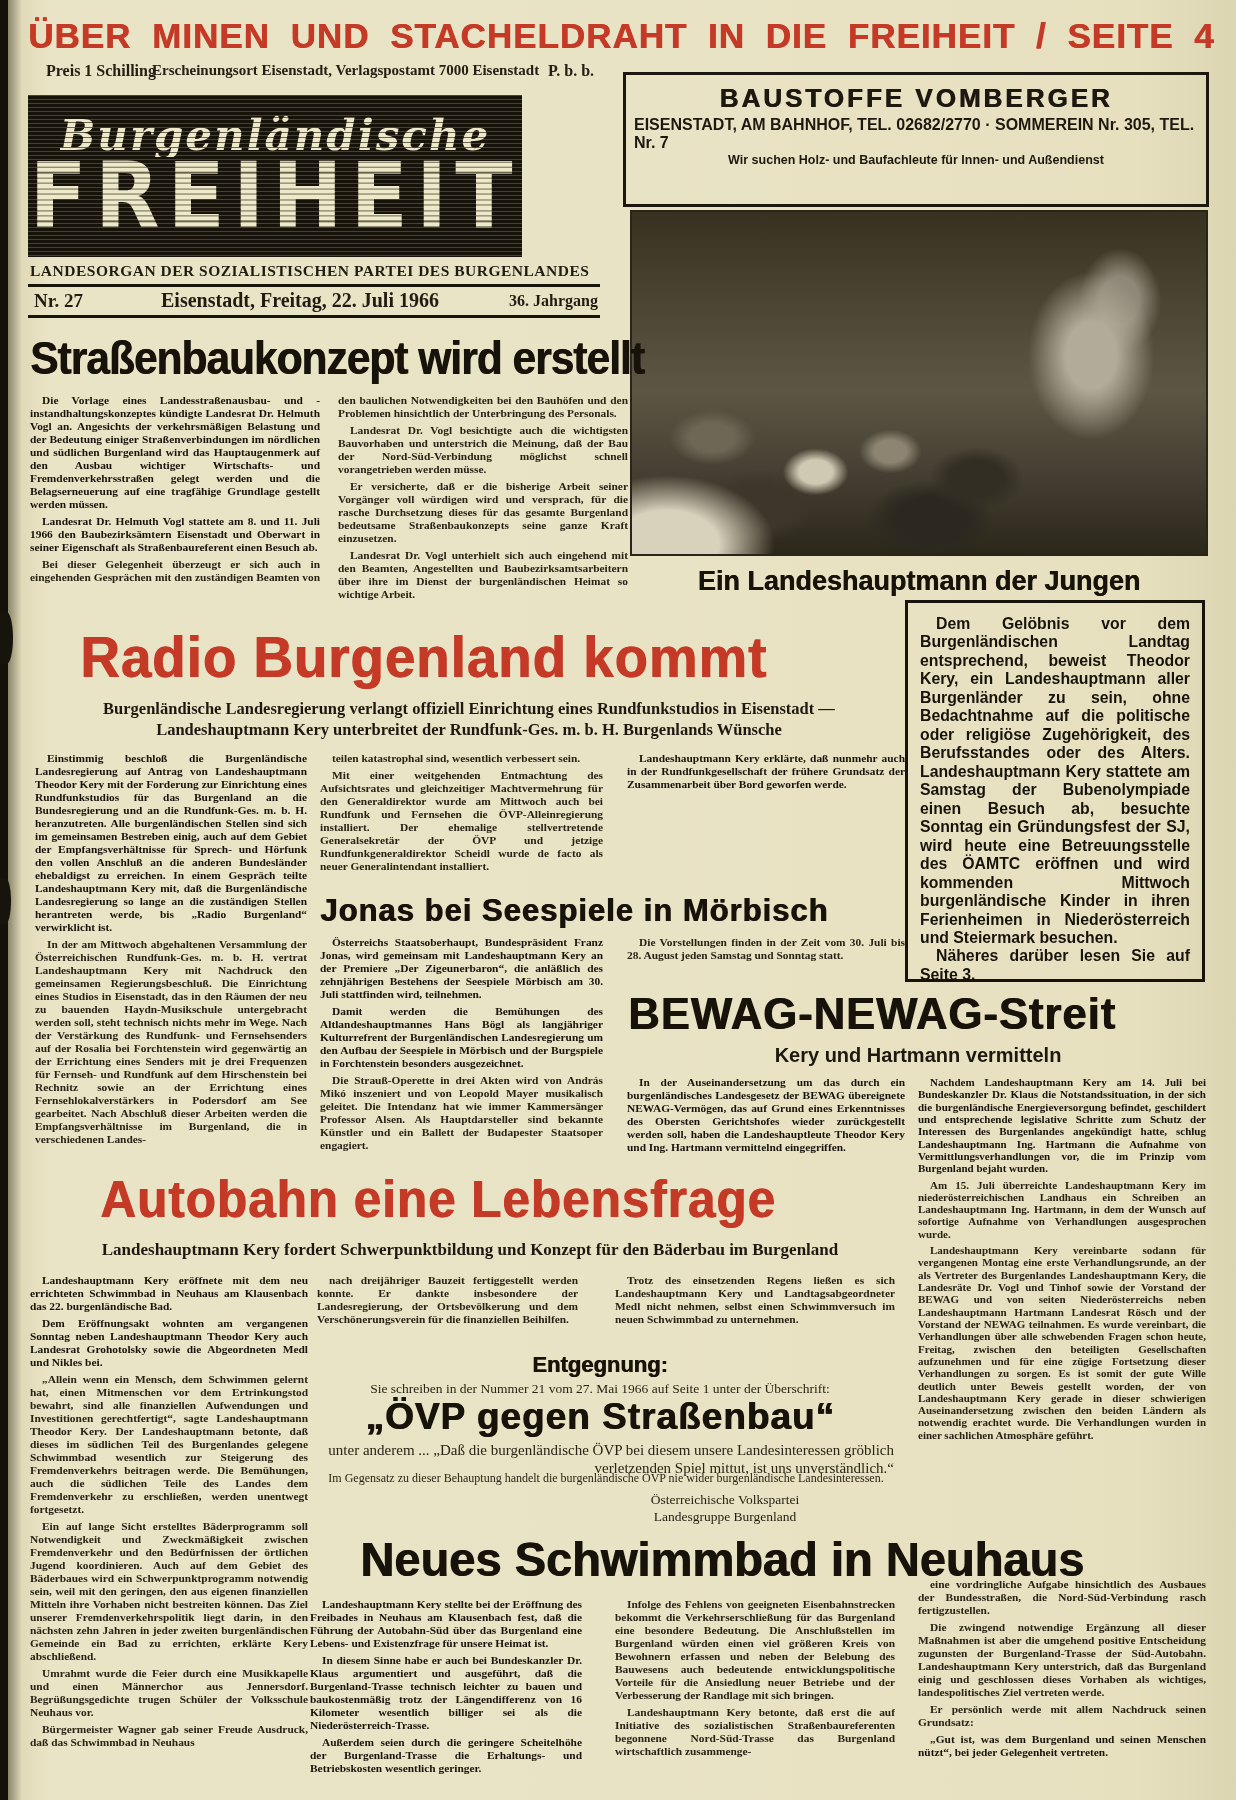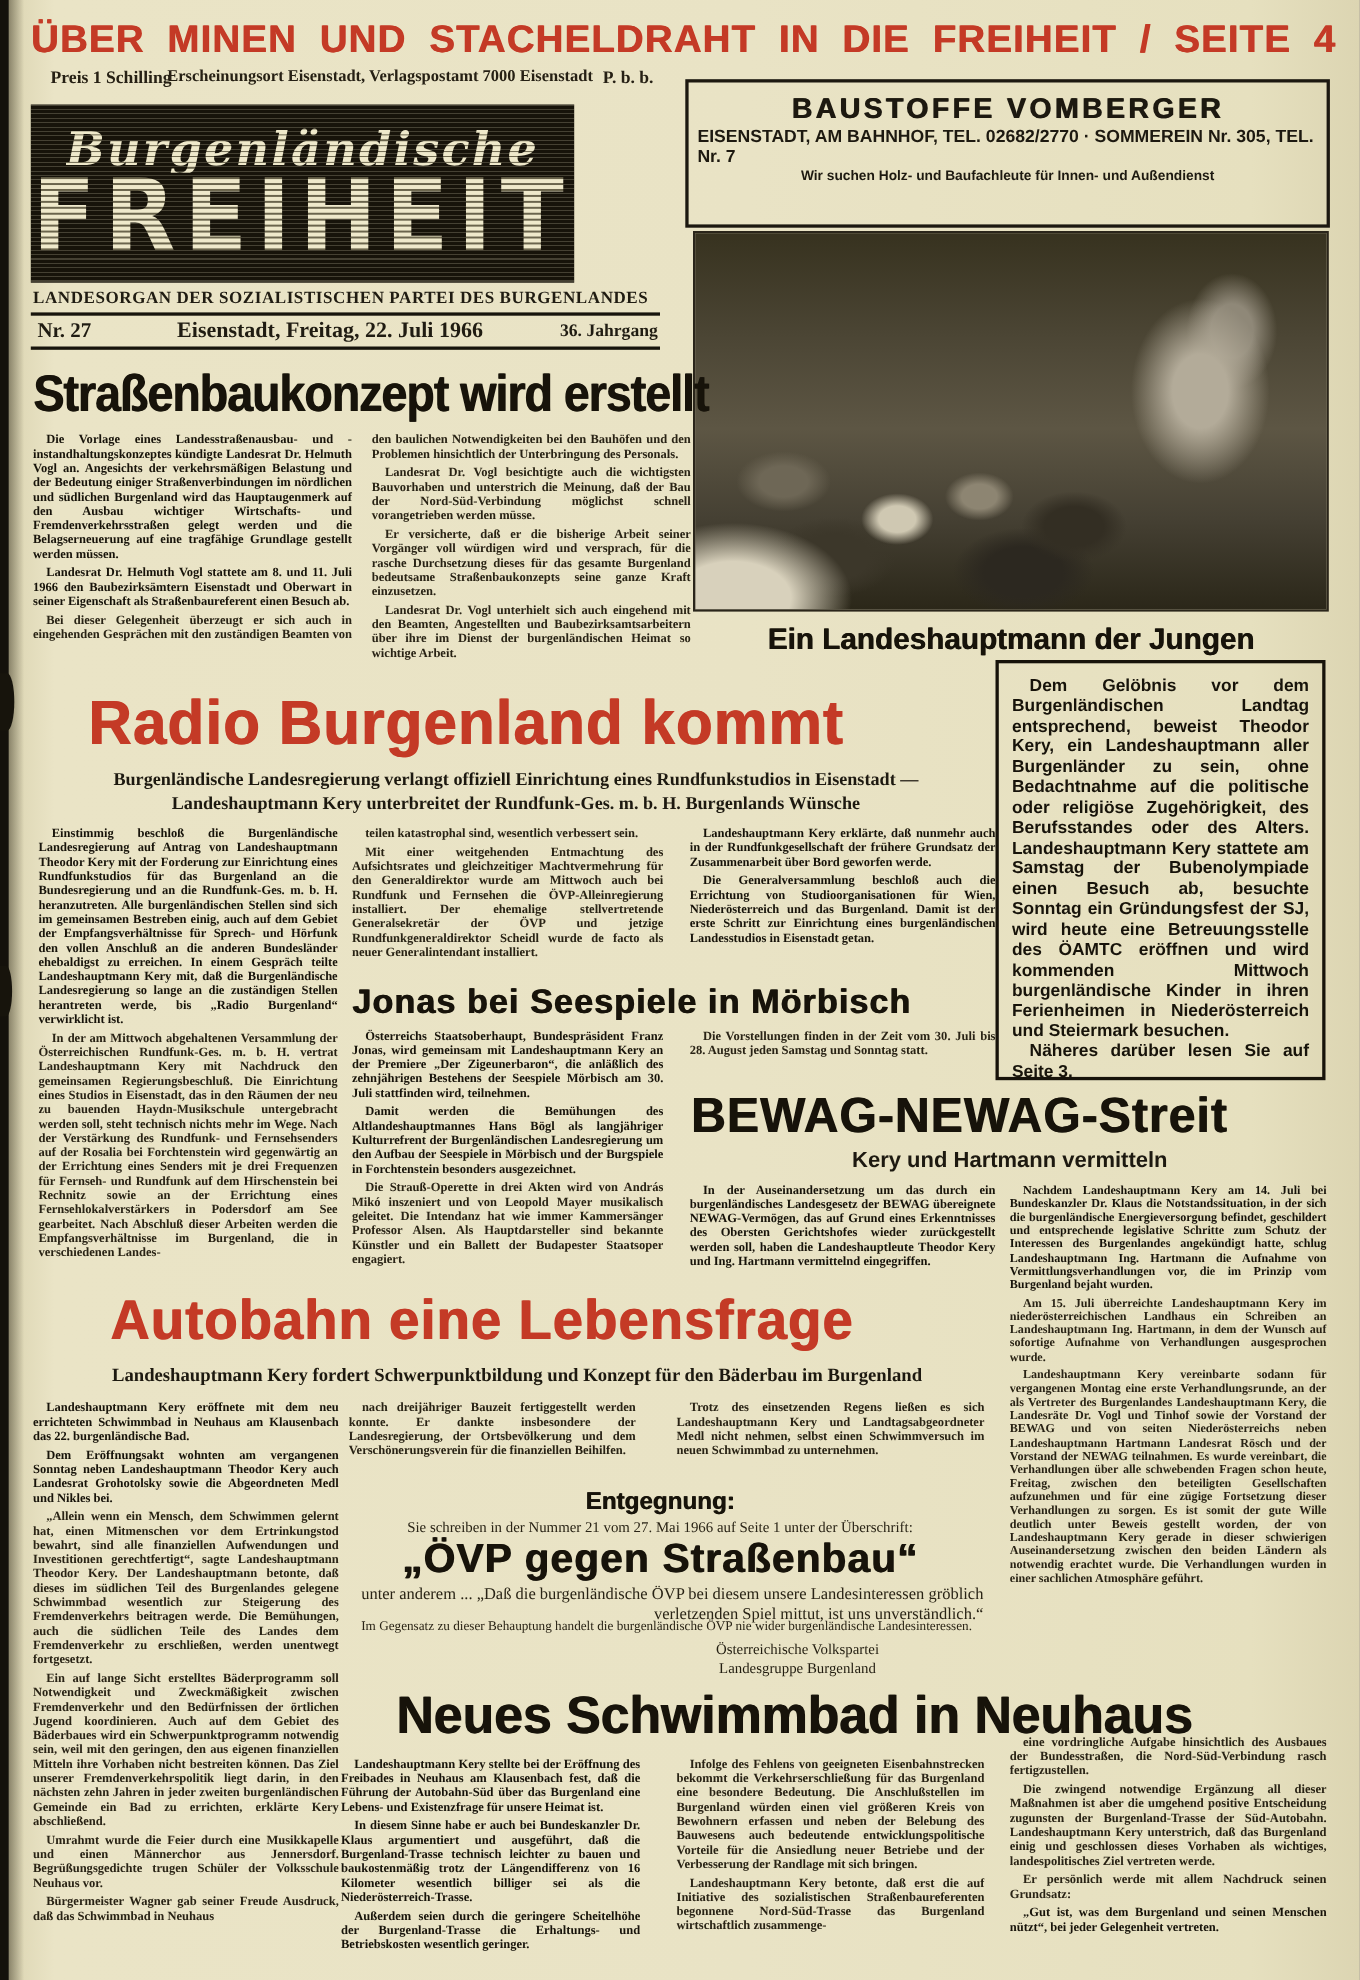--- a/index.html
+++ b/index.html
@@ -168,21 +168,20 @@
   <div class="abs bodytext" id="radio-col1">
       <p class="para bold">Einstimmig beschloß die Burgenländische Landesregierung auf Antrag von Landeshauptmann Theodor Kery mit der Forderung zur Einrichtung eines Rundfunkstudios für das Burgenland an die Bundesregierung und an die Rundfunk-Ges. m. b. H. heranzutreten. Alle burgenländischen Stellen sind sich im gemeinsamen Bestreben einig, auch auf dem Gebiet der Empfangsverhältnisse für Sprech- und Hörfunk den vollen Anschluß an die anderen Bundesländer ehebaldigst zu erreichen. In einem Gespräch teilte Landeshauptmann Kery mit, daß die Burgenländische Landesregierung so lange an die zuständigen Stellen herantreten werde, bis „Radio Burgenland“ verwirklicht ist.</p>
       <p class="para">In der am Mittwoch abgehaltenen Versammlung der Österreichischen Rundfunk-Ges. m. b. H. vertrat Landeshauptmann Kery mit Nachdruck den gemeinsamen Regierungsbeschluß. Die Einrichtung eines Studios in Eisenstadt, das in den Räumen der neu zu bauenden Haydn-Musikschule untergebracht werden soll, steht technisch nichts mehr im Wege. Nach der Verstärkung des Rundfunk- und Fernsehsenders auf der Rosalia bei Forchtenstein wird gegenwärtig an der Errichtung eines Senders mit je drei Frequenzen für Fernseh- und Rundfunk auf dem Hirschenstein bei Rechnitz sowie an der Errichtung eines Fernsehlokalverstärkers in Podersdorf am See gearbeitet. Nach Abschluß dieser Arbeiten werden die Empfangsverhältnisse im Burgenland, die in verschiedenen Landes-</p>
     </div>
   <div class="abs bodytext" id="radio-col2">
       <p class="para">teilen katastrophal sind, wesentlich verbessert sein.</p>
       <p class="para">Mit einer weitgehenden Entmachtung des Aufsichtsrates und gleichzeitiger Machtvermehrung für den Generaldirektor wurde am Mittwoch auch bei Rundfunk und Fernsehen die ÖVP-Alleinregierung installiert. Der ehemalige stellvertretende Generalsekretär der ÖVP und jetzige Rundfunkgeneraldirektor Scheidl wurde de facto als neuer Generalintendant installiert.</p>
     </div>
   <div class="abs bodytext" id="radio-col3">
       <p class="para bold">Landeshauptmann Kery erklärte, daß nunmehr auch in der Rundfunkgesellschaft der frühere Grundsatz der Zusammenarbeit über Bord geworfen werde.</p>
-      <p class="para bold">Die Generalversammlung beschloß auch die Errichtung von Studioorganisationen für Wien, Niederösterreich und das Burgenland. Damit ist der erste Schritt zur Einrichtung eines burgenländischen Landesstudios in Eisenstadt getan.</p>
     </div>
 
   <div class="abs" id="kery-box">
       <p class="para bold">Dem Gelöbnis vor dem Burgenländischen Landtag entsprechend, beweist Theodor Kery, ein Landeshauptmann aller Burgenländer zu sein, ohne Bedachtnahme auf die politische oder religiöse Zugehörigkeit, des Berufsstandes oder des Alters. Landeshauptmann Kery stattete am Samstag der Bubenolympiade einen Besuch ab, besuchte Sonntag ein Gründungsfest der SJ, wird heute eine Betreuungsstelle des ÖAMTC eröffnen und wird kommenden Mittwoch burgenländische Kinder in ihren Ferienheimen in Niederösterreich und Steiermark besuchen.</p>
       <p class="para bold">Näheres darüber lesen Sie auf Seite 3.</p>
     </div>
 
   <div class="abs heavy" id="h-jonas">Jonas bei Seespiele in Mörbisch</div>
   <div class="abs bodytext" id="jonas-col1">
       <p class="para bold">Österreichs Staatsoberhaupt, Bundespräsident Franz Jonas, wird gemeinsam mit Landeshauptmann Kery an der Premiere „Der Zigeunerbaron“, die anläßlich des zehnjährigen Bestehens der Seespiele Mörbisch am 30. Juli stattfinden wird, teilnehmen.</p>

